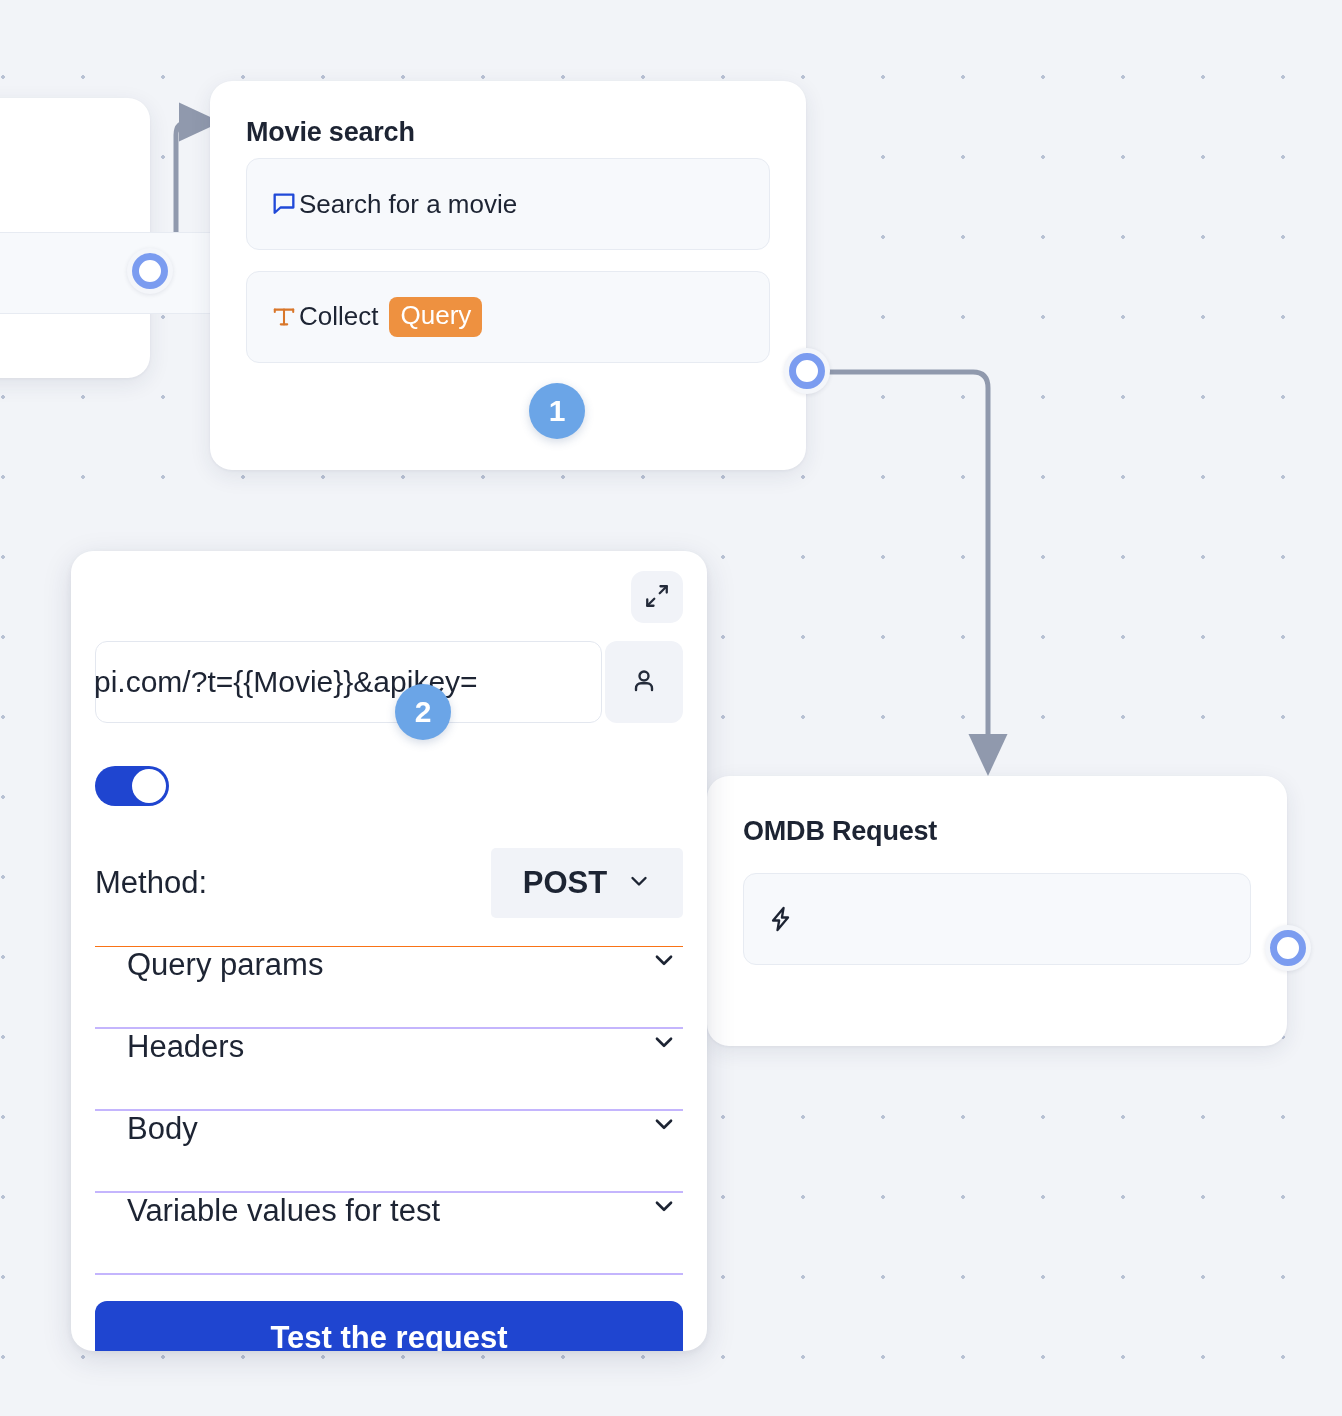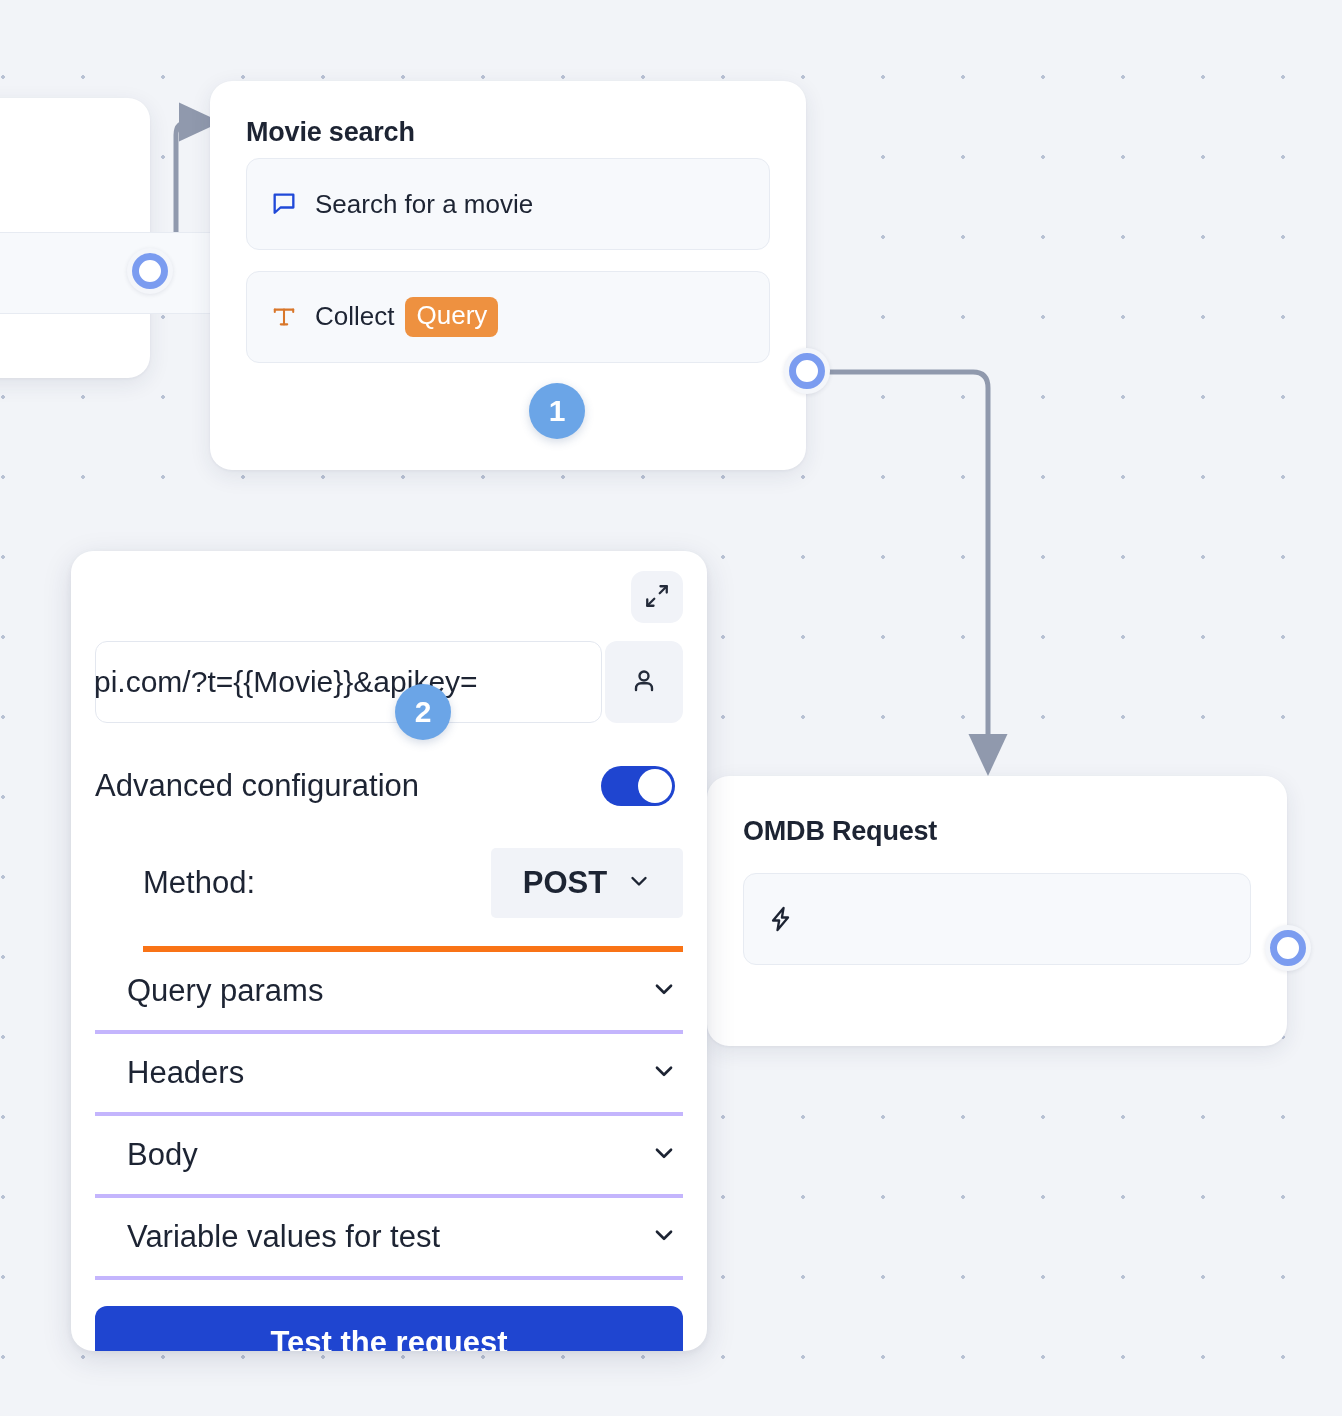--- a/index.html
+++ b/index.html
@@ -47,21 +47,20 @@
     color: #1d2433;
     letter-spacing: -0.2px;
   }
 
   .node-row {
     background: #f7f9fc;
     border: 1px solid #e7ebf2;
     border-radius: 13px;
     display: flex;
     align-items: center;
-    gap: 16px;
     padding: 0 22px;
     font-size: 26px;
     color: #1d2433;
   }
 
   
   #node-prev {
     left: -160px;
     top: 98px;
     width: 310px;
@@ -239,22 +238,21 @@
     border-radius: 50%;
     background: #ffffff;
   }
 
   .method-row {
     display: flex;
     align-items: center;
     justify-content: space-between;
     margin-top: 42px;
     padding-bottom: 28px;
-    border-bottom: 6px solid #f97316;
-    margin-left: 48px;
+    border-bottom: 1px solid #f97316;
   }
   .method-label { font-size: 31px; color: #1d2433; }
 
   .method-select {
     background: #f1f3f8;
     border: none;
     border-radius: 5px;
     height: 70px;
     min-width: 192px;
     display: flex;
@@ -263,24 +261,24 @@
     gap: 20px;
     font-size: 31px;
     font-weight: 700;
     color: #1d2433;
     cursor: pointer;
     font-family: "Liberation Sans", sans-serif;
   }
 
   .accordion-item {
     display: flex;
-    align-items: center;
+    align-items: flex-start;
     justify-content: space-between;
     height: 82px;
-    border-bottom: 4px solid #c4b5fd;
+    border-bottom: 2px solid #c4b5fd;
     padding: 0 6px 0 32px;
     cursor: pointer;
   }
   .accordion-label { font-size: 31px; color: #1d2433; }
 
   .test-btn {
     margin-top: 26px;
     width: 100%;
     height: 74px;
     background: #1f45d0;
@@ -397,21 +395,20 @@
         <span>
           <svg width="30" height="30" viewBox="0 0 24 24" fill="none" stroke="#242b3a" stroke-width="1.9" stroke-linecap="round" stroke-linejoin="round">
             <circle cx="12" cy="8" r="3.6"></circle>
             <path d="M5.6 19.2 v-1.4 a4 4 0 0 1 4 -4 h4.8 a4 4 0 0 1 4 4 v1.4"></path>
           </svg>
         </span>
       </button>
     </div>
 
     <div class="adv-row">
-      <span class="adv-label">Advanced configuration</span>
       <div class="toggle"></div>
     </div>
 
     <div class="method-row">
       <span class="method-label">Method:</span>
       <div class="method-select">
         <span>POST</span>
         <span>
           <svg width="24" height="24" viewBox="0 0 24 24" fill="none" stroke="#1d2433" stroke-width="2.4" stroke-linecap="round" stroke-linejoin="round">
               <path d="M5.5 9 L12 15.5 L18.5 9"></path>

